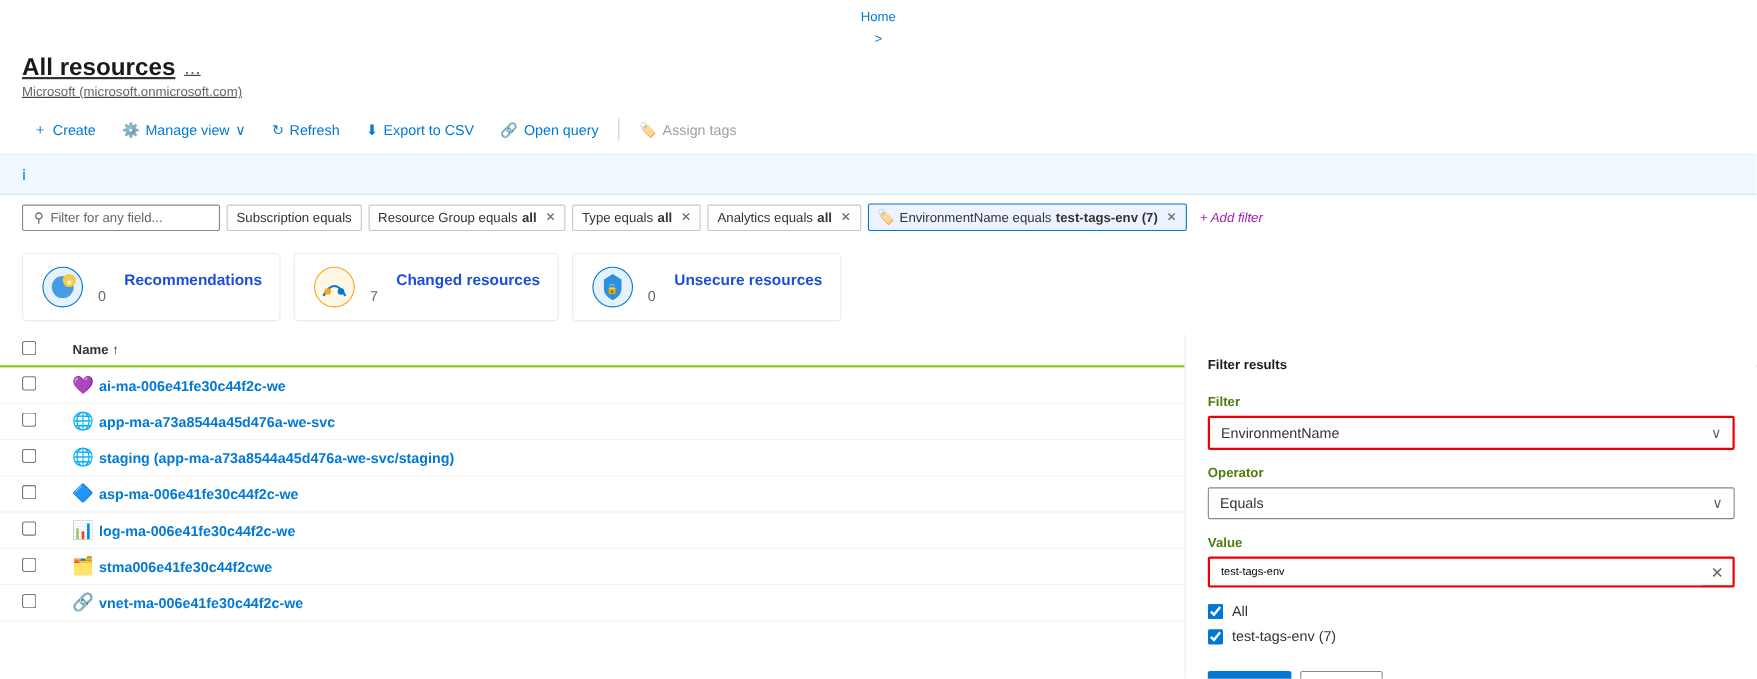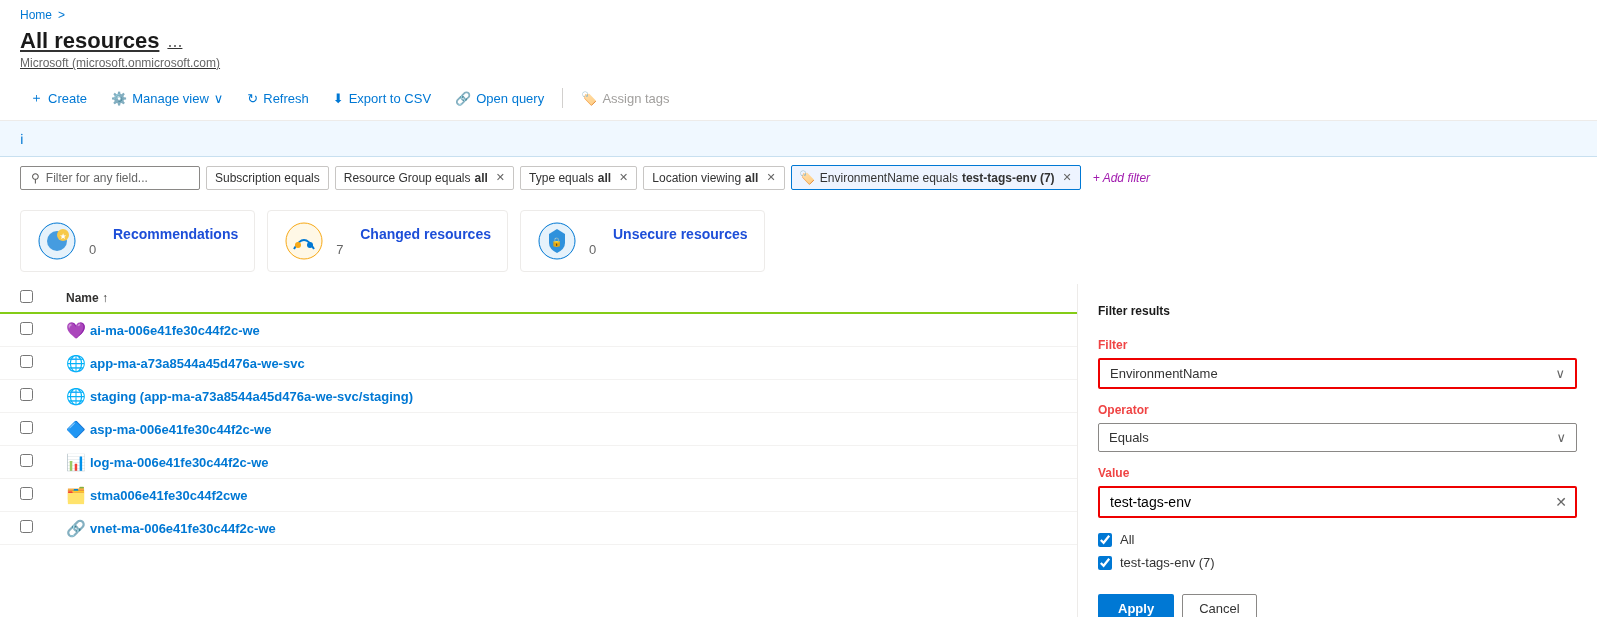--- a/index.html
+++ b/index.html
@@ -1,18 +1,18 @@
 <!DOCTYPE html>
 <html><head>
   <meta charset="utf-8">
   <style>
     * { box-sizing: border-box; margin: 0; padding: 0; }
     body { font-family: 'Segoe UI', Arial, sans-serif; font-size: 13px; background: #fff; color: #333; width: 1597px; min-height: 617px; overflow-x: hidden; }
     
-    .breadcrumb { padding: 8px 20px 4px; font-size: 12px; color: #0078d4; display: flex; align-items: center; gap: 6px; }
+    .breadcrumb { padding: 8px 20px 4px; font-size: 12px; color: #0078d4; display: flex; align-items: center; gap: 6px; flex-direction: column; }
     .breadcrumb a { color: #0078d4; text-decoration: none; }
     
     .page-header { padding: 2px 20px 6px; text-decoration: underline; }
     .page-title-row { display: flex; align-items: center; gap: 8px; }
     .page-title { font-size: 22px; font-weight: 600; color: #1a1a1a; }
     .more-icon { color: #666; font-size: 18px; cursor: pointer; }
     .page-subtitle { font-size: 12px; color: #666; margin-top: 2px; }
     
     .toolbar { display: flex; align-items: center; gap: 4px; padding: 8px 20px; border-bottom: 1px solid #edebe9; }
     .toolbar-btn { display: flex; align-items: center; gap: 5px; padding: 5px 10px; background: none; border: none; cursor: pointer; color: #0078d4; font-size: 13px; border-radius: 2px; }
@@ -54,29 +54,29 @@
     .row-name { flex: 1; color: #0078d4; text-decoration: none; font-size: 13px; display: flex; align-items: center; gap: 8px; }
     .row-dots { width: 40px; color: #605e5c; letter-spacing: 2px; cursor: pointer; }
     .row-type { width: 220px; font-size: 13px; color: #323130; }
     
     .row-icon { width: 20px; height: 20px; display: inline-flex; align-items: center; justify-content: center; font-size: 16px; }
     
     
     .filter-panel { width: 520px; border-left: 1px solid #edebe9; padding: 20px; background: #fff; position: absolute; right: 0; top: 0; min-height: 400px; }
     .panel-title { font-size: 12px; font-weight: 700; margin-bottom: 20px; color: #1a1a1a; }
     
-    .field-label { font-size: 12px; font-weight: 600; color: #ef4444; margin-bottom: 6px; }
+    .field-label { font-size: 12px; font-weight: 600; color: #4d7c0f; margin-bottom: 6px; }
     .field-group { margin-bottom: 14px; }
     
     .select-box { display: flex; align-items: center; justify-content: space-between; border: 1px solid #8a8886; border-radius: 2px; padding: 6px 10px; cursor: pointer; font-size: 13px; background: #fff; gap: 32px; }
     .select-box.highlighted { border: 2px solid #e00; }
     .select-chevron { color: #666; }
     
     .value-input-row { display: flex; align-items: center; border: 2px solid #e00; border-radius: 2px; background: #fff; }
-    .value-input { flex: 1; border: none; outline: none; padding: 6px 10px; font-size: 14px; }
+    .value-input { flex: 1; border: none; outline: none; padding: 6px 10px; font-size: 10px; }
     .value-clear { padding: 4px 8px; color: #666; cursor: pointer; font-size: 14px; }
     
     .checkbox-list { margin-top: 10px; }
     .checkbox-item { display: flex; align-items: center; gap: 8px; padding: 4px 0; font-size: 13px; }
     .checkbox-item input[type=checkbox] { accent-color: #0078d4; width: 14px; height: 14px; }
     
     .panel-footer { display: flex; gap: 8px; margin-top: 20px; }
     .btn-apply { background: #0078d4; color: #fff; border: none; padding: 6px 20px; border-radius: 2px; cursor: pointer; font-size: 13px; font-weight: 600; }
     .btn-cancel { background: #fff; color: #333; border: 1px solid #8a8886; padding: 6px 16px; border-radius: 2px; cursor: pointer; font-size: 13px; }
   </style>
@@ -145,21 +145,21 @@
     <span class="tag-x">✕</span>
   </div>
 
   <div class="filter-tag">
     <span>Type equals </span>
       <span style="font-weight:600">all</span>
     <span class="tag-x">✕</span>
   </div>
 
   <div class="filter-tag">
-    <span>Location viewing </span>
+    <span>Analytics equals </span>
       <span style="font-weight:600">all</span>
     <span class="tag-x">✕</span>
   </div>
 
   <div class="filter-tag highlighted">
     <span style="font-size:13px;">🏷️</span>
     <span>EnvironmentName equals </span>
       <span style="font-weight:600">test-tags-env (7)</span>
     <span class="tag-x">✕</span>
   </div>

